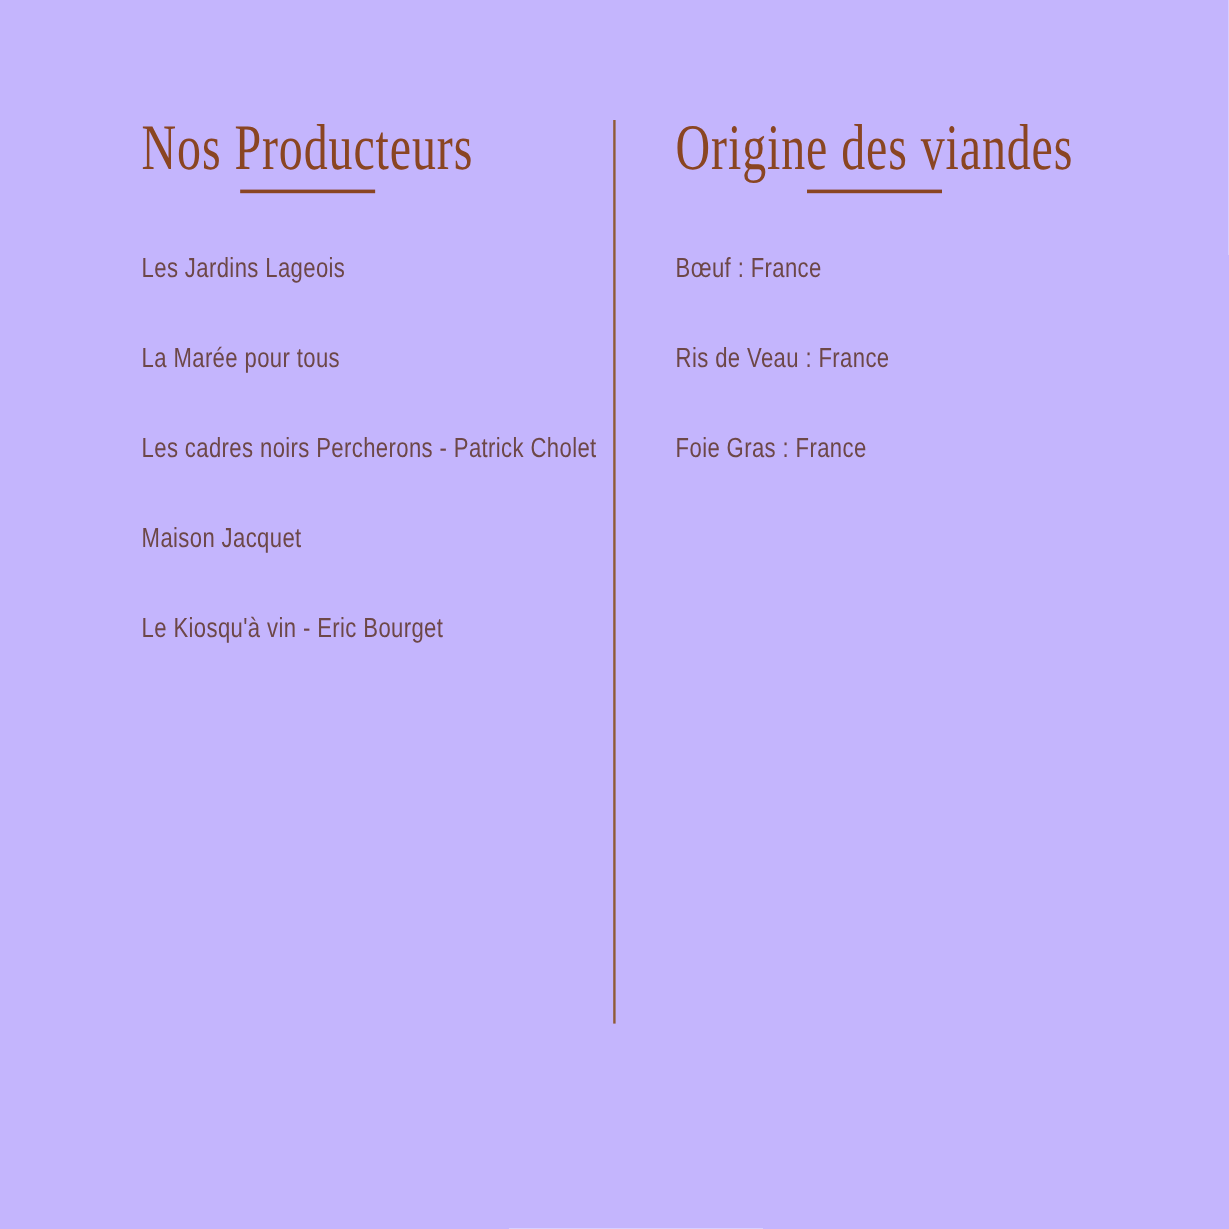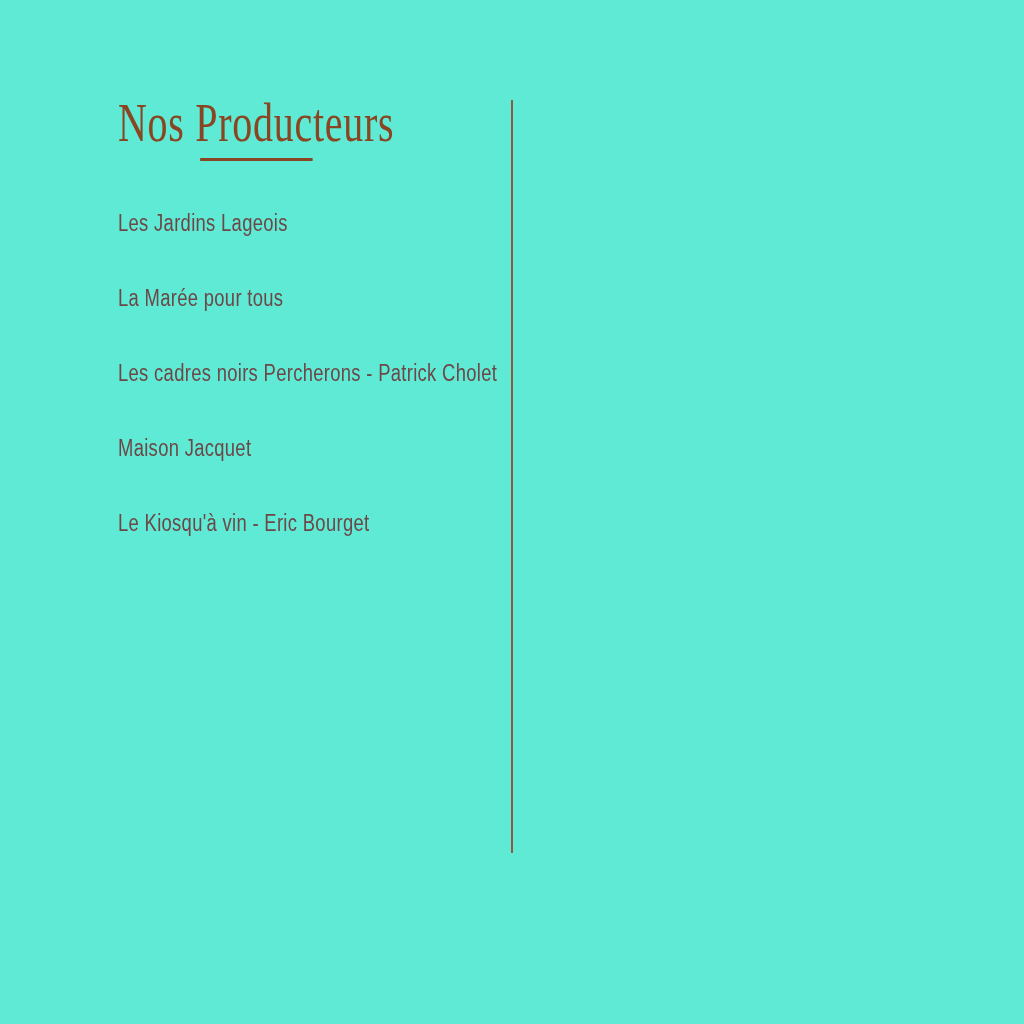--- a/index.html
+++ b/index.html
@@ -5,21 +5,21 @@
   * { margin: 0; padding: 0; box-sizing: border-box; }
   html, body {
     width: 1024px; height: 1024px;
     background: #ffffff;
     font-family: "Liberation Sans", sans-serif;
     overflow: hidden;
   }
   .page {
     position: relative;
     width: 1024px; height: 1024px;
-    background: #5eead4;
+    background: #c4b5fd;
   }
   
   .col {
     position: absolute;
     top: 94px;
   }
   .col-left  { left: 118px; width: 380px; }
   .col-right { left: 563px; width: 400px; }
 
   
@@ -87,14 +87,25 @@
       <li>Les Jardins Lageois</li>
       <li>La Marée pour tous</li>
       <li>Les cadres noirs Percherons - Patrick Cholet</li>
       <li>Maison Jacquet</li>
       <li>Le Kiosqu'à vin - Eric Bourget</li>
     </ul>
   </section>
 
   <div class="v-divider"></div>
 
+  <section class="col col-right">
+    <div class="title-wrap">
+      <h1 class="col-title">Origine des viandes</h1>
+      <div class="title-underline"></div>
+    </div>
+    <ul class="item-list">
+      <li>Bœuf : France</li>
+      <li>Ris de Veau : France</li>
+      <li>Foie Gras : France</li>
+    </ul>
+  </section>
 
 </div>
 
 </body></html>

